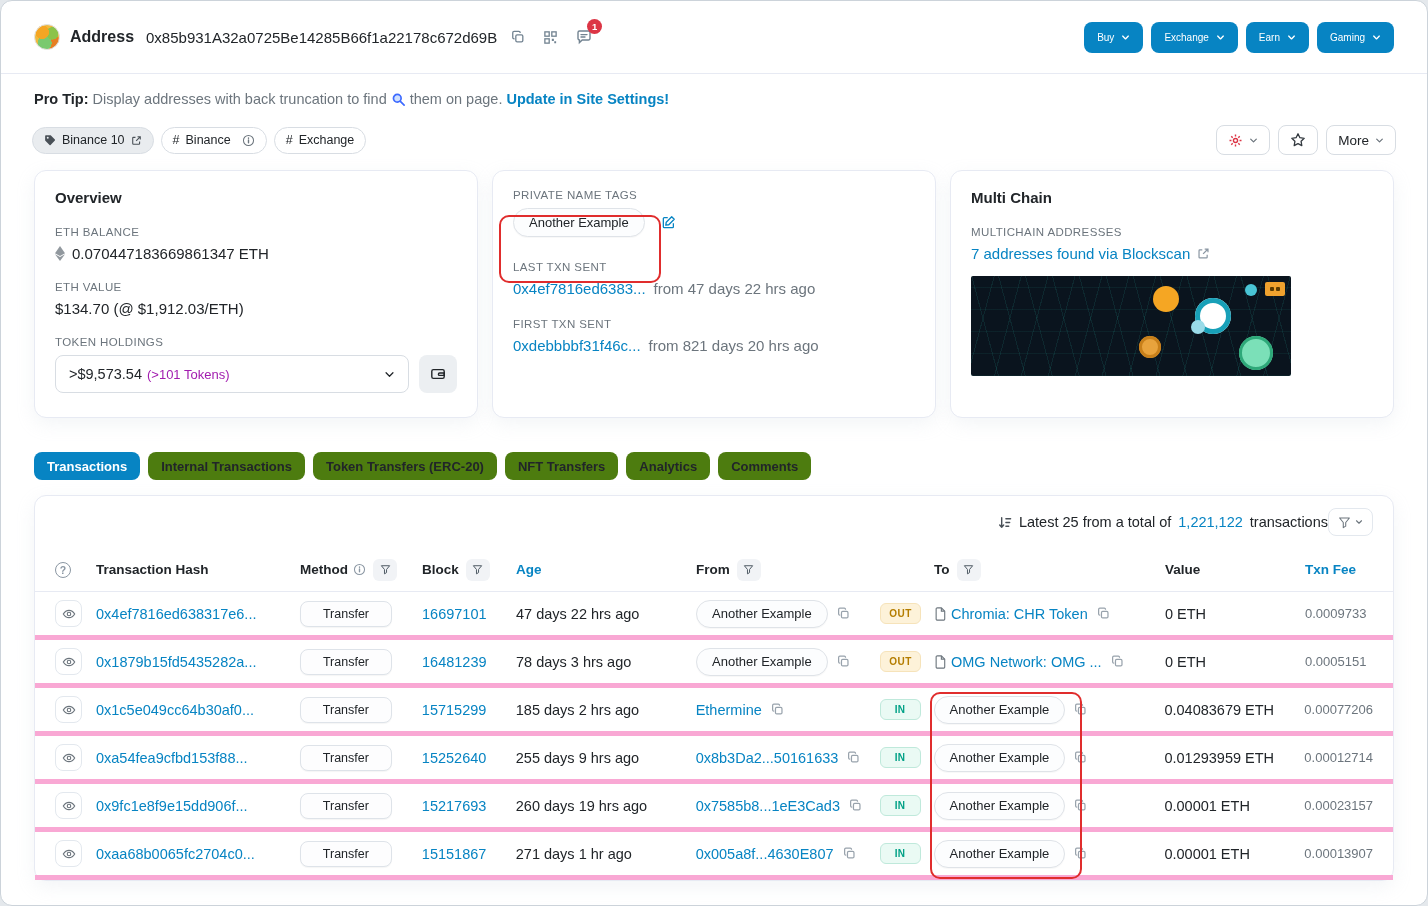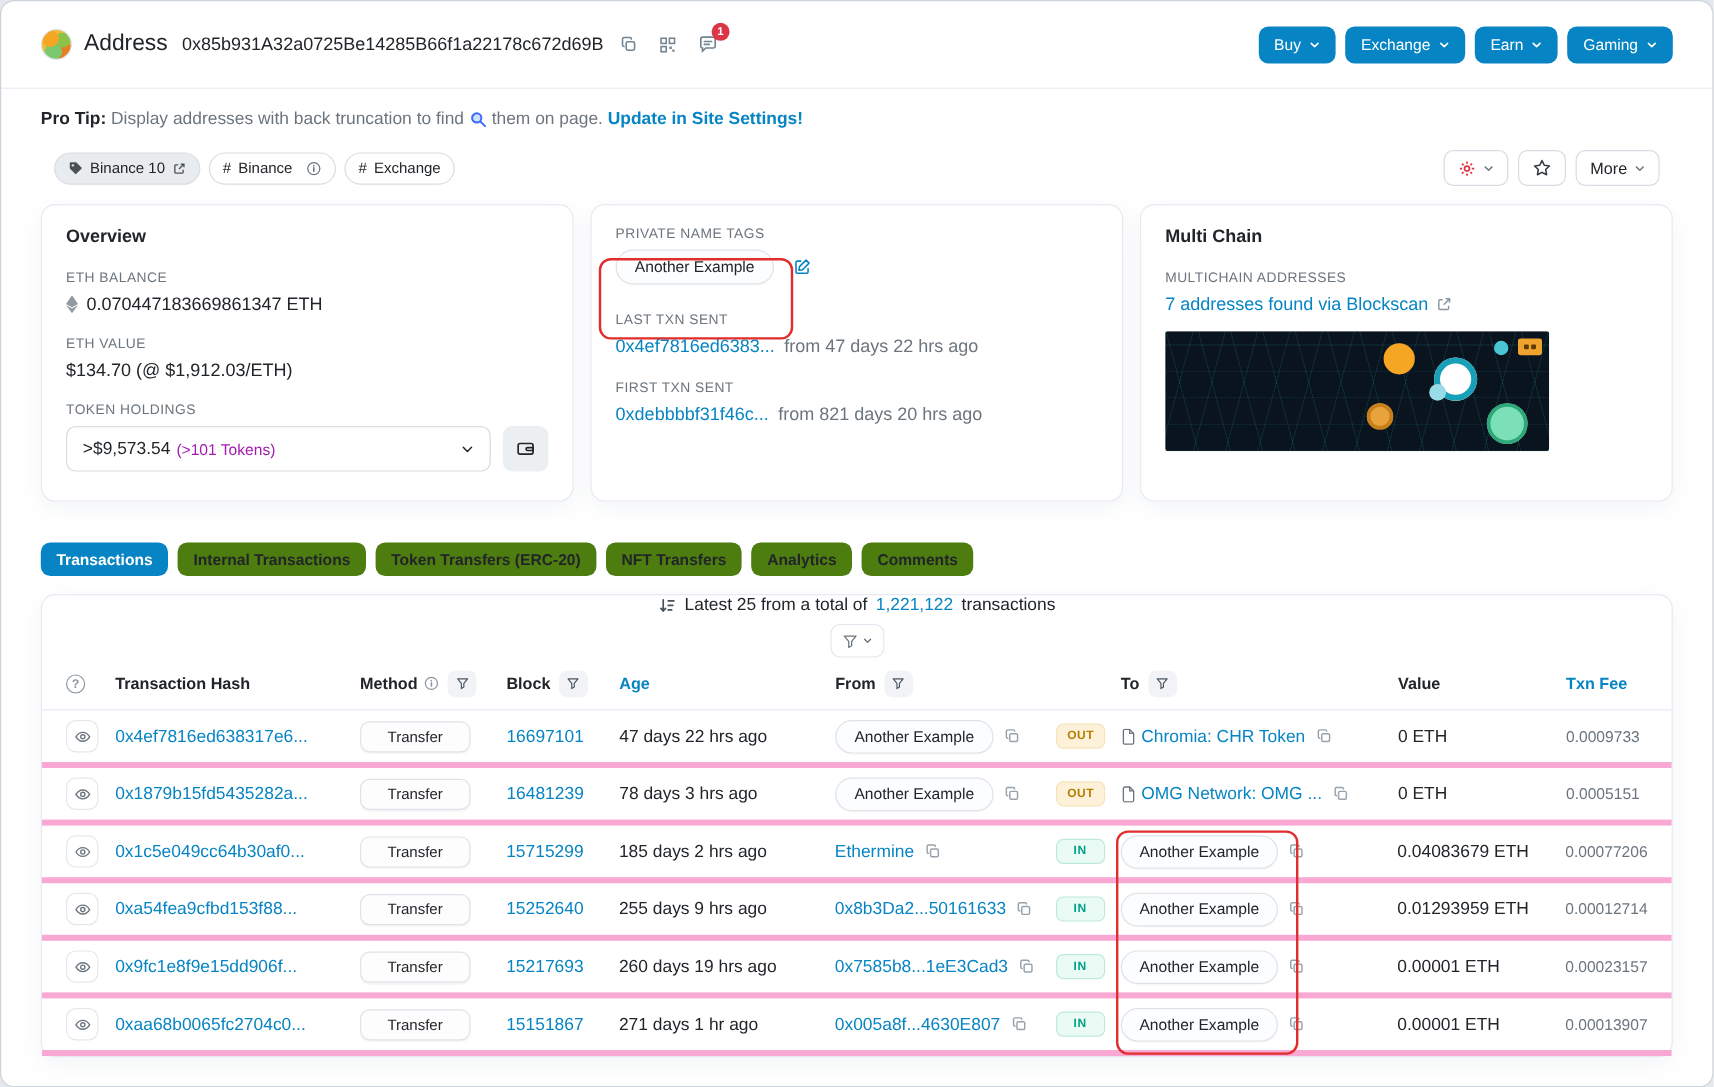--- a/index.html
+++ b/index.html
@@ -9,35 +9,35 @@
 
   
   .topbar { height:72px; display:flex; align-items:center; justify-content:space-between; padding:0 33px; }
   .topbar-left { display:flex; align-items:center; gap:10px; }
   .avatar { width:26px; height:26px; border-radius:50%;
     background: radial-gradient(circle at 30% 30%, #f5a623 0 28%, transparent 29%),
                 radial-gradient(circle at 72% 35%, #8bc34a 0 26%, transparent 27%),
                 radial-gradient(circle at 40% 75%, #7bc96f 0 30%, transparent 31%),
                 radial-gradient(circle at 75% 75%, #e67e22 0 30%, transparent 31%),
                 #f0b93b; border:1px solid #e0e4e8; }
-  .page-title { font-size:19px; font-weight:400; color:#212529; }
+  .page-title { font-size:16px; font-weight:700; color:#212529; }
   .addr-hash { font-size:15px; color:#212529; margin-left:2px; }
   .icon-btn { background:none; border:none; color:#728391; cursor:pointer; display:inline-flex; align-items:center; padding:4px; position:relative; }
   .red-badge { position:absolute; top:-6px; right:-6px; background:#dc3545; color:#fff; font-size:9.5px; font-weight:700; width:15px; height:15px; border-radius:50%; display:flex; align-items:center; justify-content:center; }
   .topbar-right { display:flex; gap:8px; }
-  .blue-btn { background:#0784c3; color:#fff; border:none; border-radius:8px; height:31px; padding:0 13px; font-size:13px; font-family:inherit; display:inline-flex; align-items:center; gap:7px; cursor:pointer; }
+  .blue-btn { background:#0784c3; color:#fff; border:none; border-radius:8px; height:31px; padding:0 13px; font-size:10px; font-family:inherit; display:inline-flex; align-items:center; gap:7px; cursor:pointer; }
   .divider { height:1px; background:#e7eaf3; }
 
   
   .protip { padding:17px 33px 0; font-size:14.5px; color:#6c757d; display:flex; align-items:center; gap:4px; flex-wrap:wrap; }
   .protip b { color:#212529; font-weight:700; }
   .protip .link { color:#0784c3; font-weight:700; text-decoration:none; }
 
   
-  .tagsrow { margin-top:18px; padding:0 44px; display:flex; align-items:center; justify-content:space-between; }
+  .tagsrow { margin-top:18px; padding:0 31px; display:flex; align-items:center; justify-content:space-between; }
   .tags-left { display:flex; gap:7px; }
   .tagpill { display:inline-flex; align-items:center; gap:6px; height:27px; padding:0 11px; border-radius:14px; border:1px solid #d8dde3; background:#fff; font-size:12.5px; color:#212529; cursor:pointer; font-family:inherit; }
   .tagpill.gray { background:#e9ecef; }
   .tags-right { display:flex; gap:8px; }
   .tool-btn { display:inline-flex; align-items:center; gap:6px; height:30px; padding:0 11px; border-radius:8px; border:1px solid #d8dde3; background:#fff; font-size:13.5px; color:#212529; cursor:pointer; font-family:inherit; }
   .gear-red { color:#dc3545; display:inline-flex; }
   .muted-ic { color:#6c757d; display:inline-flex; }
 
   
   .cards { margin-top:15px; padding:0 33px; display:flex; gap:14px; }
@@ -80,21 +80,21 @@
   .ad-badge i { width:4px; height:4px; background:#5b3b00; border-radius:1px; display:block; }
   .coin { position:absolute; border-radius:50%; z-index:1; }
 
   
   .tabs { margin-top:34px; padding:0 33px; display:flex; gap:8px; }
   .tab { height:28px; padding:0 13px; border-radius:8px; border:none; background:#4d7c0f; color:#212529; font-size:13px; font-weight:700; font-family:inherit; cursor:pointer; }
   .tab.active { background:#0784c3; color:#fff; font-weight:600; }
 
   
   .tablecard { margin:15px 33px 20px; background:#fff; border:1px solid #e7eaf3; border-radius:12px; box-shadow:0 6px 18px rgba(189,197,209,.18); position:relative; }
-  .table-topbar { height:52px; display:flex; align-items:center; justify-content:space-between; padding:0 20px;flex-direction:column; }
+  .table-topbar { height:52px; display:flex; align-items:center; justify-content:flex-end; padding:0 20px; }
   .summary { display:flex; align-items:center; gap:7px; font-size:14.5px; color:#212529; }
   .summary .count { color:#0784c3; }
   .filter-btn { height:28px; padding:0 9px; border:1px solid #e3e8ee; border-radius:8px; background:#fff; color:#6c757d; display:inline-flex; align-items:center; gap:4px; cursor:pointer; }
 
   .thead, .trow { display:flex; align-items:center; padding:0 20px; }
   .thead { height:44px; border-bottom:1px solid #e7eaf3; font-size:13.5px; font-weight:700; color:#212529; }
   .thead .hlink { color:#0784c3; cursor:pointer; }
   .funnel-chip { width:24px; height:22px; background:#f1f3f6; border:none; border-radius:6px; color:#4a5560; display:inline-flex; align-items:center; justify-content:center; margin-left:7px; cursor:pointer; }
   .help-circ { width:16px; height:16px; border:1.3px solid #8b97a3; border-radius:50%; color:#8b97a3; font-size:10.5px; font-weight:700; display:inline-flex; align-items:center; justify-content:center; }
   .info-ic { color:#8b97a3; display:inline-flex; margin-left:5px; }

